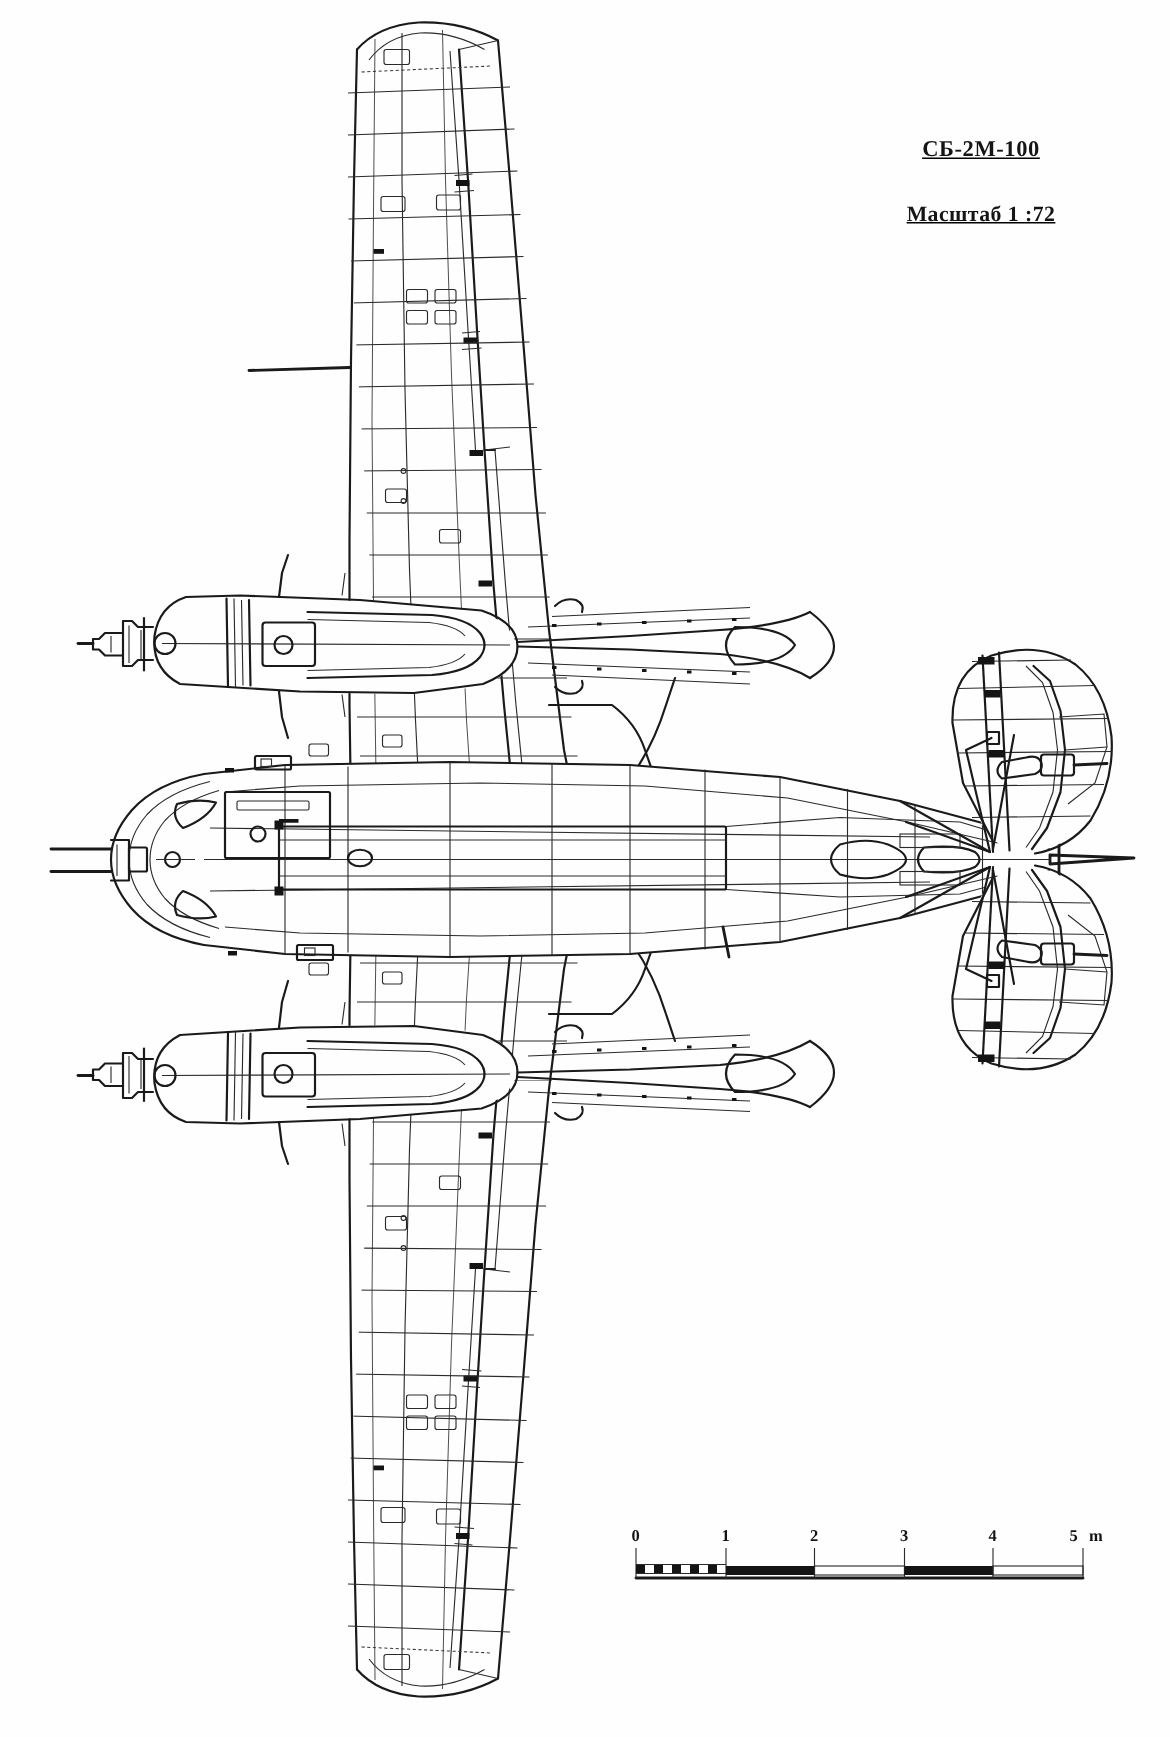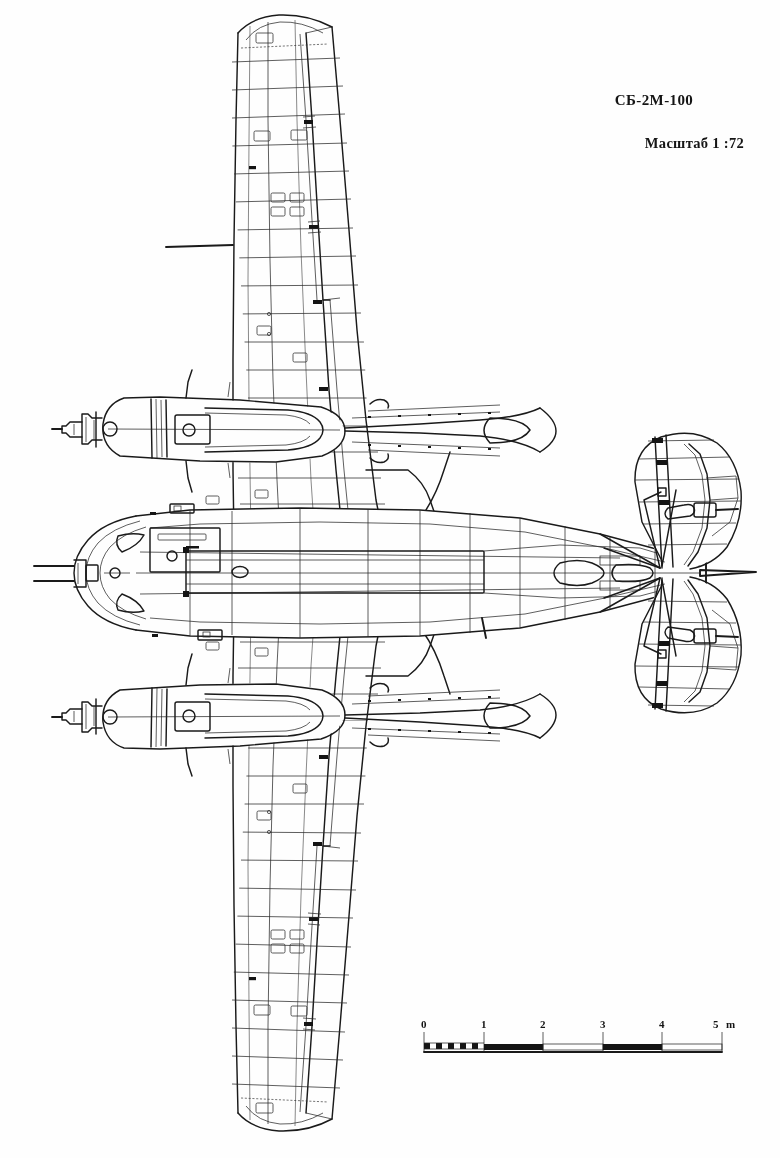--- a/index.html
+++ b/index.html
@@ -1,24 +1,24 @@
 <!DOCTYPE html>
 <html><head>
 <meta charset="utf-8">
 <title>SB-2M-100</title>
 <style>
   html,body{margin:0;padding:0;background:#ffffff;}
   body{width:780px;height:1158px;position:relative;overflow:hidden;
        font-family:"Liberation Serif", serif;background:#fefefe;}
   #sheet{position:absolute;left:0;top:0;width:780px;height:1158px;background:#fefefe;}
-  .titleblock{position:absolute;right:36px;top:92px;text-align:center;width:180px;}
+  .titleblock{position:absolute;right:36px;top:92px;text-align:center;width:180px;text-decoration:underline;}
   .titleblock .t1{font-weight:bold;font-size:15px;letter-spacing:.4px;color:#151515;
       font-family:"Liberation Serif", serif;}
   .titleblock .t2{font-weight:bold;font-size:14.5px;letter-spacing:.3px;color:#151515;
-      margin-top:26px;font-family:"Liberation Serif", serif;text-align:right;}
+      margin-top:26px;font-family:"Liberation Serif", serif;}
   svg{position:absolute;left:0;top:0;display:block;}
   .scalelabels{position:absolute;left:0;top:0;width:780px;height:1158px;pointer-events:none;}
   .sl{position:absolute;font-family:"Liberation Serif", serif;font-weight:bold;
       font-size:11px;color:#141414;}
 </style>
 </head>
 <body>
 
 <div id="sheet">
 

